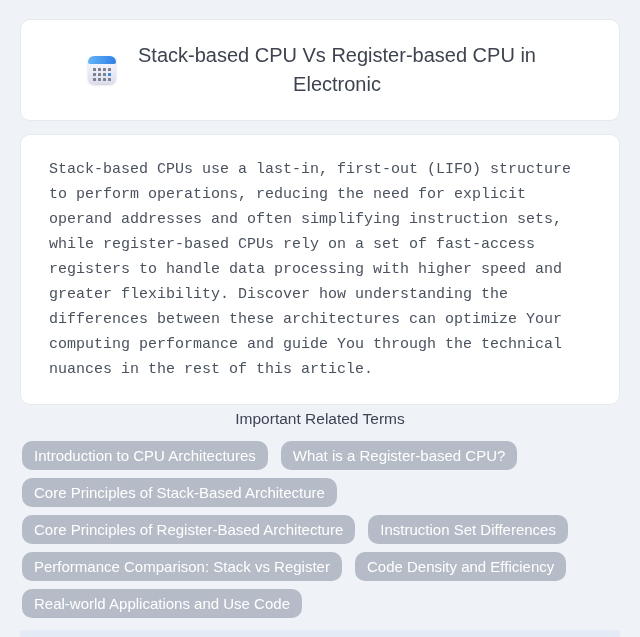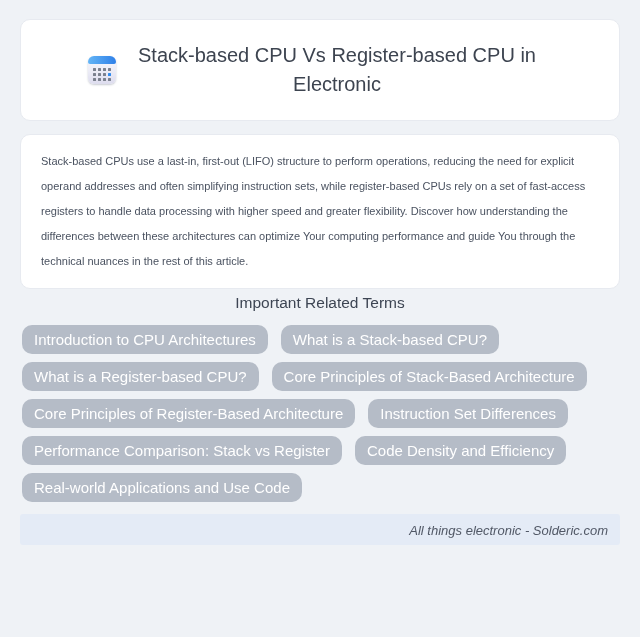--- a/index.html
+++ b/index.html
@@ -62,24 +62,25 @@
     grid-template-columns: repeat(4, 3px);
     grid-auto-rows: 3px;
     gap: 2px;
   }
   .cal-dot { background: #7b808e; border-radius: 0.5px; }
   .cal-dot.blue { background: #2f8bf0; }
 
   
   .intro-card { margin-top: 13px; padding: 14px 20px; }
   .intro-card p {
-    margin: 0;
-    font-size: 11px;
+    margin: 8px;
+    font-size: 15px;
     line-height: 25px;
     color: #4a5260;
+    font-family: Liberation Mono, monospace;
   }
 
   
   .terms-heading {
     margin: 5px 0 13px;
     font-size: 15.5px;
     font-weight: 500;
     color: #3d4553;
     text-align: center;
   }
@@ -145,21 +146,20 @@
   </div>
 
   <div class="card intro-card">
     <p>Stack-based CPUs use a last-in, first-out (LIFO) structure to perform operations, reducing the need for explicit operand addresses and often simplifying instruction sets, while register-based CPUs rely on a set of fast-access registers to handle data processing with higher speed and greater flexibility. Discover how understanding the differences between these architectures can optimize Your computing performance and guide You through the technical nuances in the rest of this article.</p>
   </div>
 
   <h2 class="terms-heading">Important Related Terms</h2>
 
   <div class="tags">
     <span class="tag">Introduction to CPU Architectures</span>
-    <span class="tag">What is a Stack-based CPU?</span>
     <span class="tag">What is a Register-based CPU?</span>
     <span class="tag">Core Principles of Stack-Based Architecture</span>
     <span class="tag">Core Principles of Register-Based Architecture</span>
     <span class="tag">Instruction Set Differences</span>
     <span class="tag">Performance Comparison: Stack vs Register</span>
     <span class="tag">Code Density and Efficiency</span>
     <span class="tag">Real-world Applications and Use Code</span>
   </div>
 
   <div class="footer">

